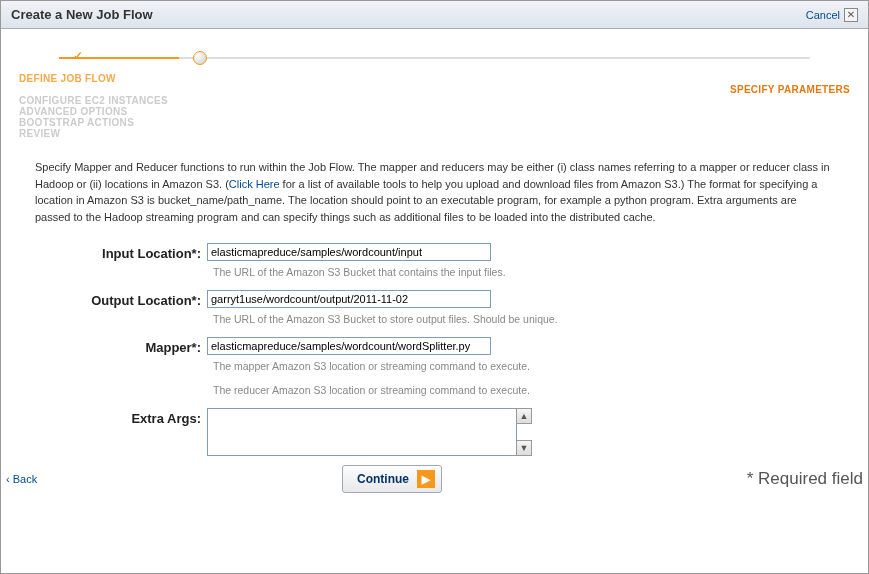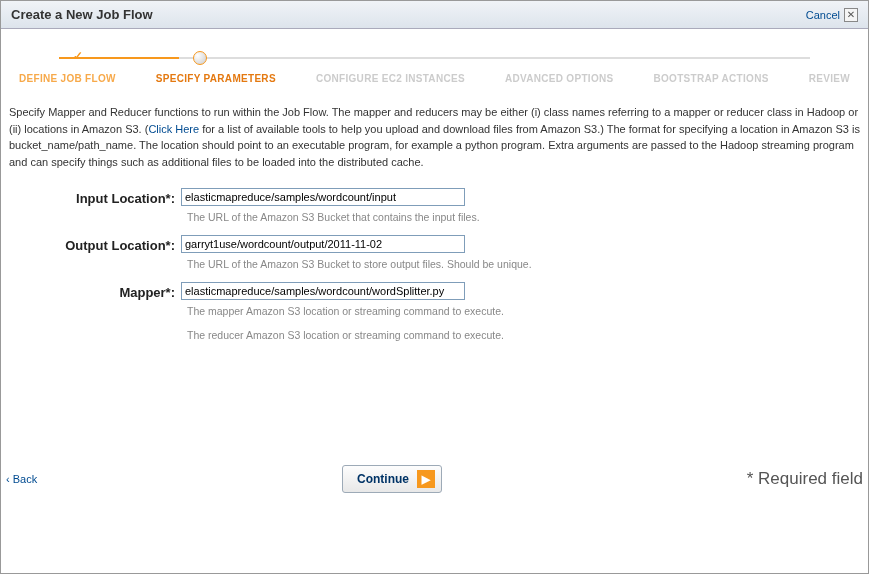--- a/index.html
+++ b/index.html
@@ -9,25 +9,25 @@
 .header-title { font-weight: bold; font-size: 13px; color: #333; }
 .header-right { display: flex; align-items: center; gap: 4px; }
 .cancel-link { color: #004b91; font-size: 11px; cursor: pointer; }
 .close-btn { width: 14px; height: 14px; border: 1px solid #888; background: #f5f5f5; display: flex; align-items: center; justify-content: center; font-size: 10px; cursor: pointer; color: #555; }
 .wizard-steps { padding: 20px 18px 8px; }
 .step-track { position: relative; height: 20px; margin-bottom: 4px; }
 .step-line { position: absolute; top: 8px; left: 40px; right: 40px; height: 2px; background: #ddd; }
 .step-line-done { position: absolute; top: 8px; left: 40px; width: 120px; height: 2px; background: #f7981d; }
 .step-tick { position: absolute; top: 0; left: 54px; color: #f7981d; font-size: 12px; font-weight: bold; }
 .step-knob { position: absolute; top: 2px; left: 174px; width: 14px; height: 14px; border-radius: 50%; background: radial-gradient(circle at 30% 30%, #fff, #ccc); border: 1px solid #f7981d; }
-.step-labels { display: flex; justify-content: space-between; font-size: 10px; font-weight: bold; letter-spacing: 0.3px; }
+.step-labels { display: flex; justify-content: space-between; font-size: 10px; font-weight: bold; letter-spacing: 0.3px; flex-direction: column; }
 .step-label { color: #ccc; }
 .step-label.done { color: #f7a94a; }
-.step-label.active { color: #e47911; }
-.content { padding: 12px 8px; }
+.step-label.active { color: #e47911; text-align: right; }
+.content { padding: 12px 34px; }
 .intro { font-size: 11px; line-height: 1.5; color: #333; margin-bottom: 18px; }
 .intro a { color: #004b91; cursor: pointer; }
 .form-row { display: flex; margin-bottom: 4px; }
 .form-label { width: 172px; text-align: right; padding-right: 6px; padding-top: 3px; font-weight: bold; font-size: 13px; color: #222; }
 .form-field { flex: 1; }
 .form-field input[type=text] { width: 284px; font-size: 11px; padding: 2px 3px; border: 1px solid #7f9db9; font-family: Verdana, sans-serif; }
 .form-help { font-size: 10.5px; color: #888; margin: 5px 0 12px 178px; }
 .extra-args { width: 310px; height: 48px; border: 1px solid #7f9db9; font-size: 11px; font-family: Verdana, sans-serif; resize: none; padding: 2px; }
 .scroll-btns { display: inline-flex; flex-direction: column; vertical-align: top; margin-left: -1px; }
 .scroll-btn { width: 16px; height: 16px; background: linear-gradient(#f5f5f5,#ddd); border: 1px solid #999; font-size: 9px; display: flex; align-items: center; justify-content: center; color: #555; cursor: pointer; }
@@ -87,20 +87,32 @@
     <div class="form-help">The URL of the Amazon S3 Bucket to store output files. Should be unique.</div>
 
     <div class="form-row">
       <div class="form-label">Mapper*:</div>
       <div class="form-field"><input type="text" value="elasticmapreduce/samples/wordcount/wordSplitter.py" style=""></div>
     </div>
     <div class="form-help">The mapper Amazon S3 location or streaming command to execute.</div>
 
     <div class="form-help">The reducer Amazon S3 location or streaming command to execute.</div>
 
+    <div class="form-row">
+      <div class="form-label">Extra Args:</div>
+      <div class="form-field">
+        <div class="extra-wrap">
+          <textarea class="extra-args" style=""></textarea>
+          <div class="scroll-btns">
+            <div class="scroll-btn">▲</div>
+            <div class="scroll-btn">▼</div>
+          </div>
+        </div>
+      </div>
+    </div>
   </div>
 
   <div class="footer">
     <div class="footer-row">
       <span class="back-link">‹ Back</span>
       <div class="continue-btn">
         <span>Continue</span>
         <span class="continue-arrow">▶</span>
       </div>
       <span class="req-note">* Required field</span>

